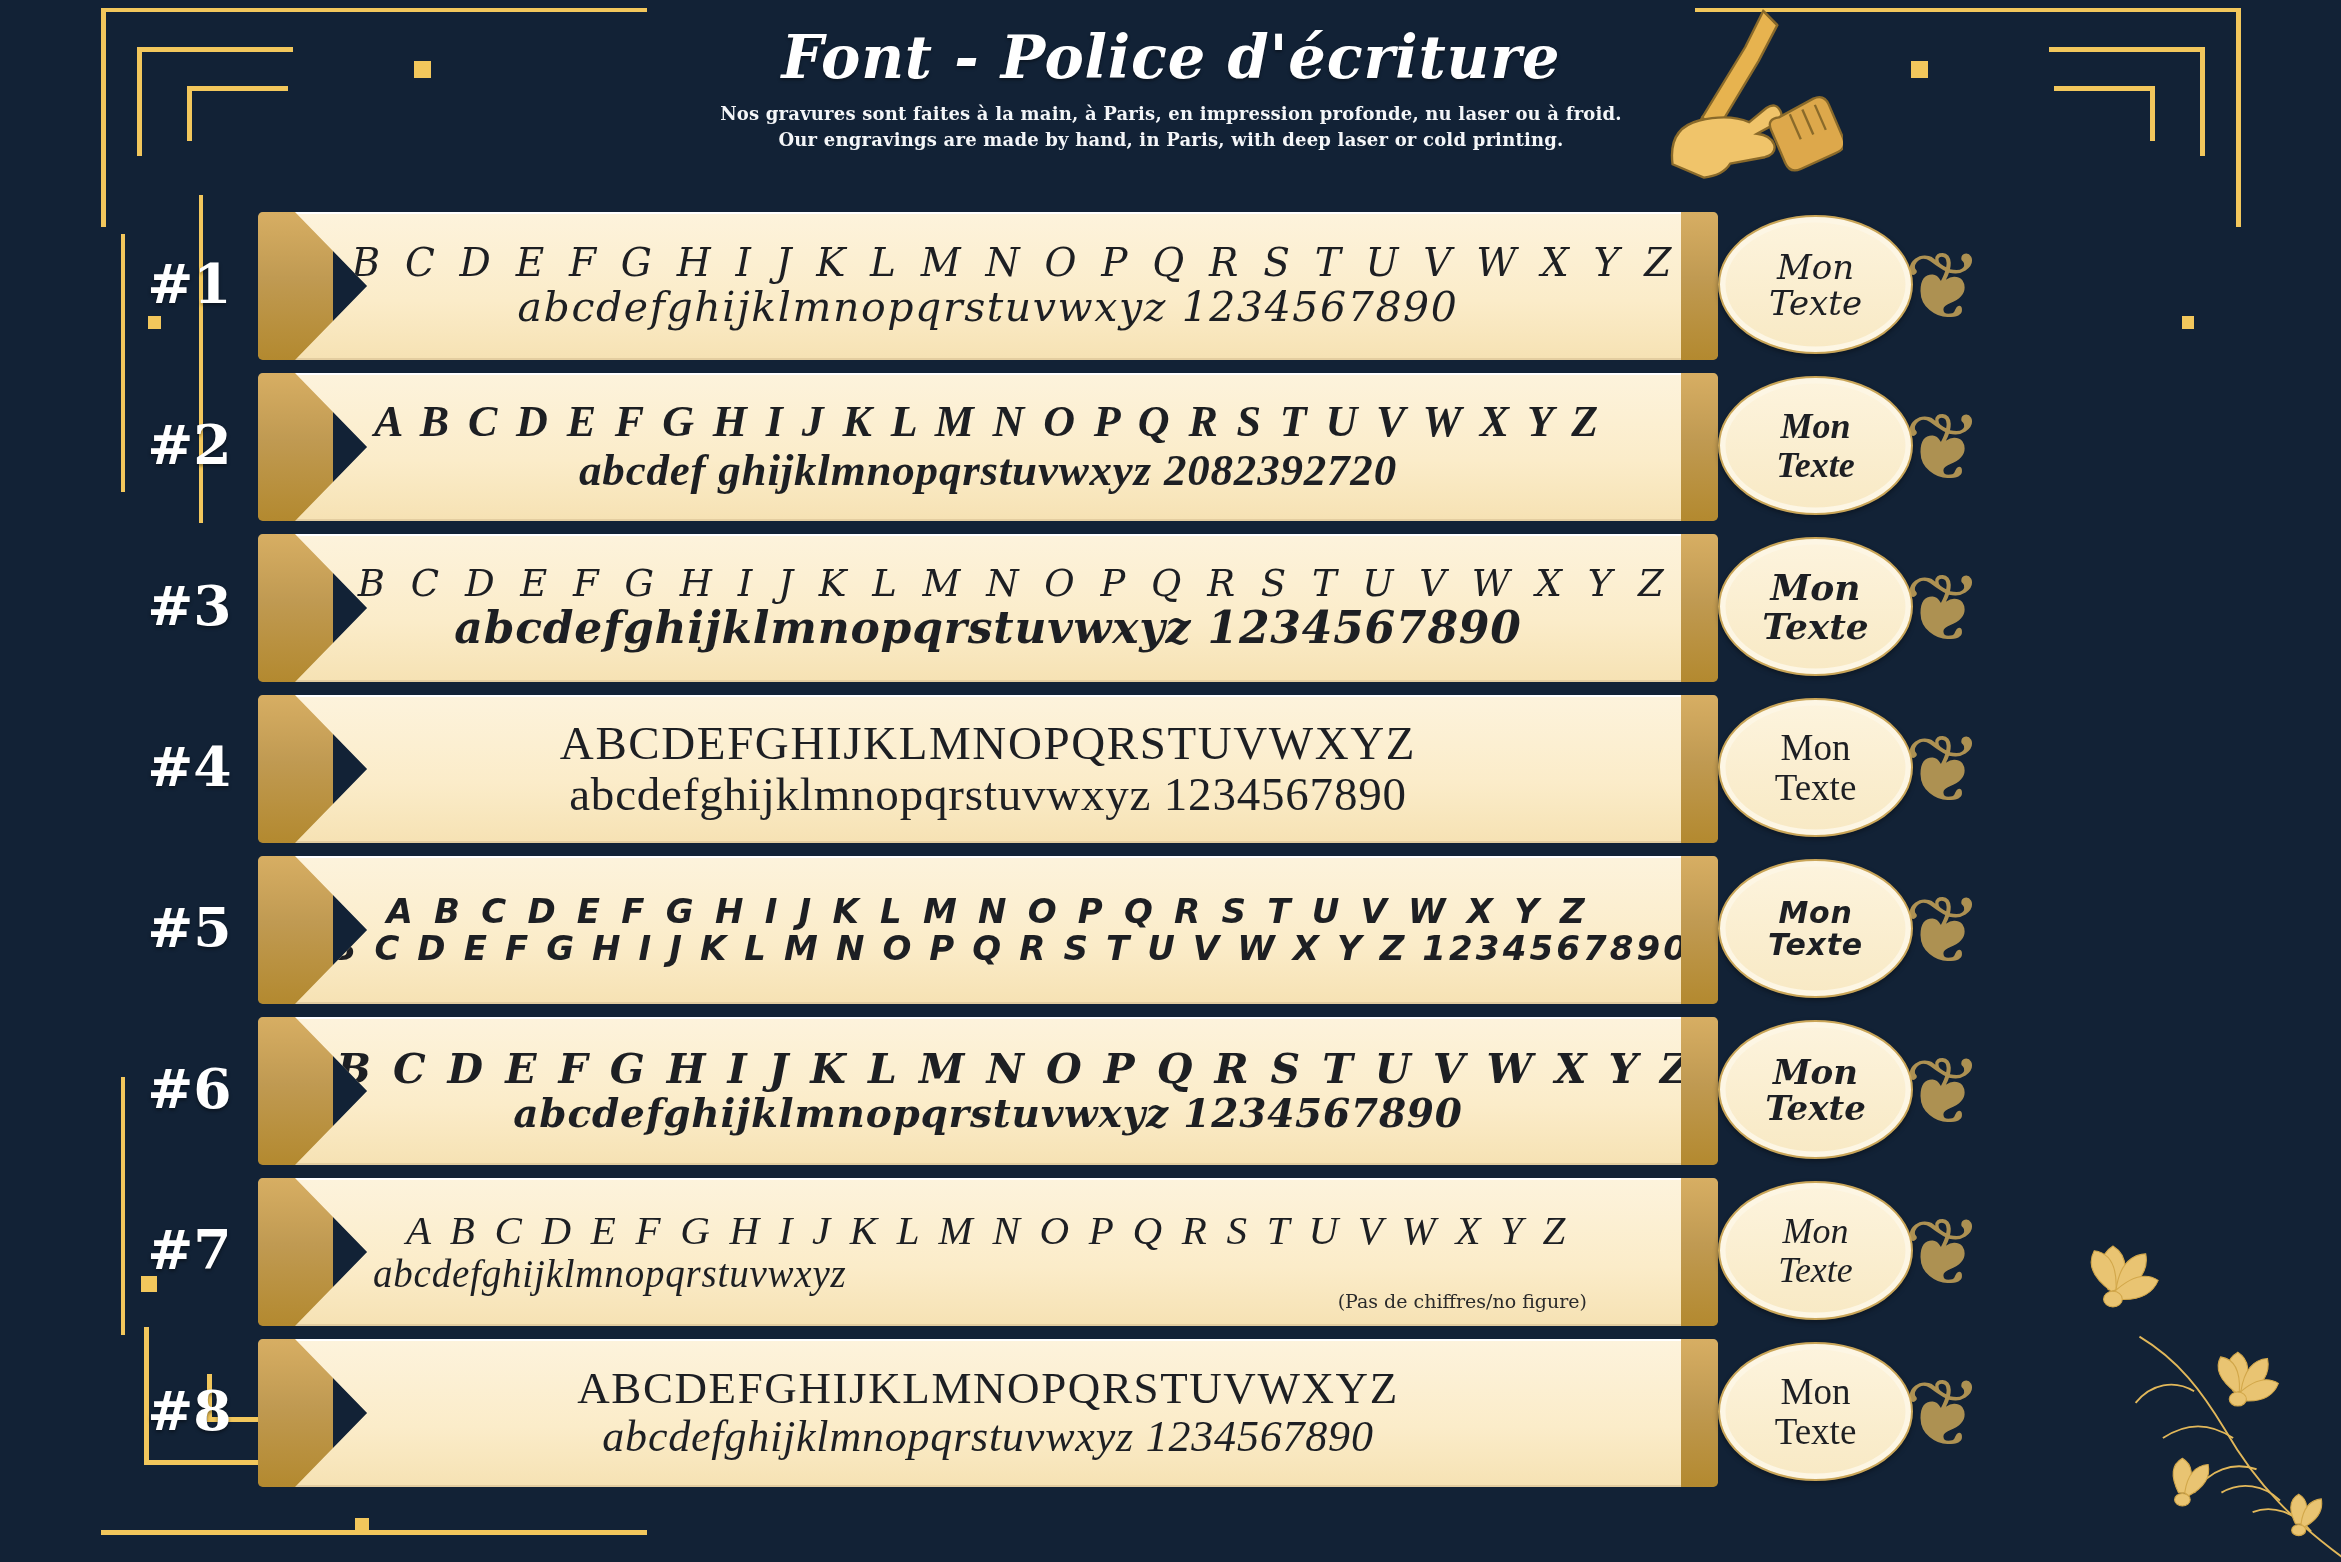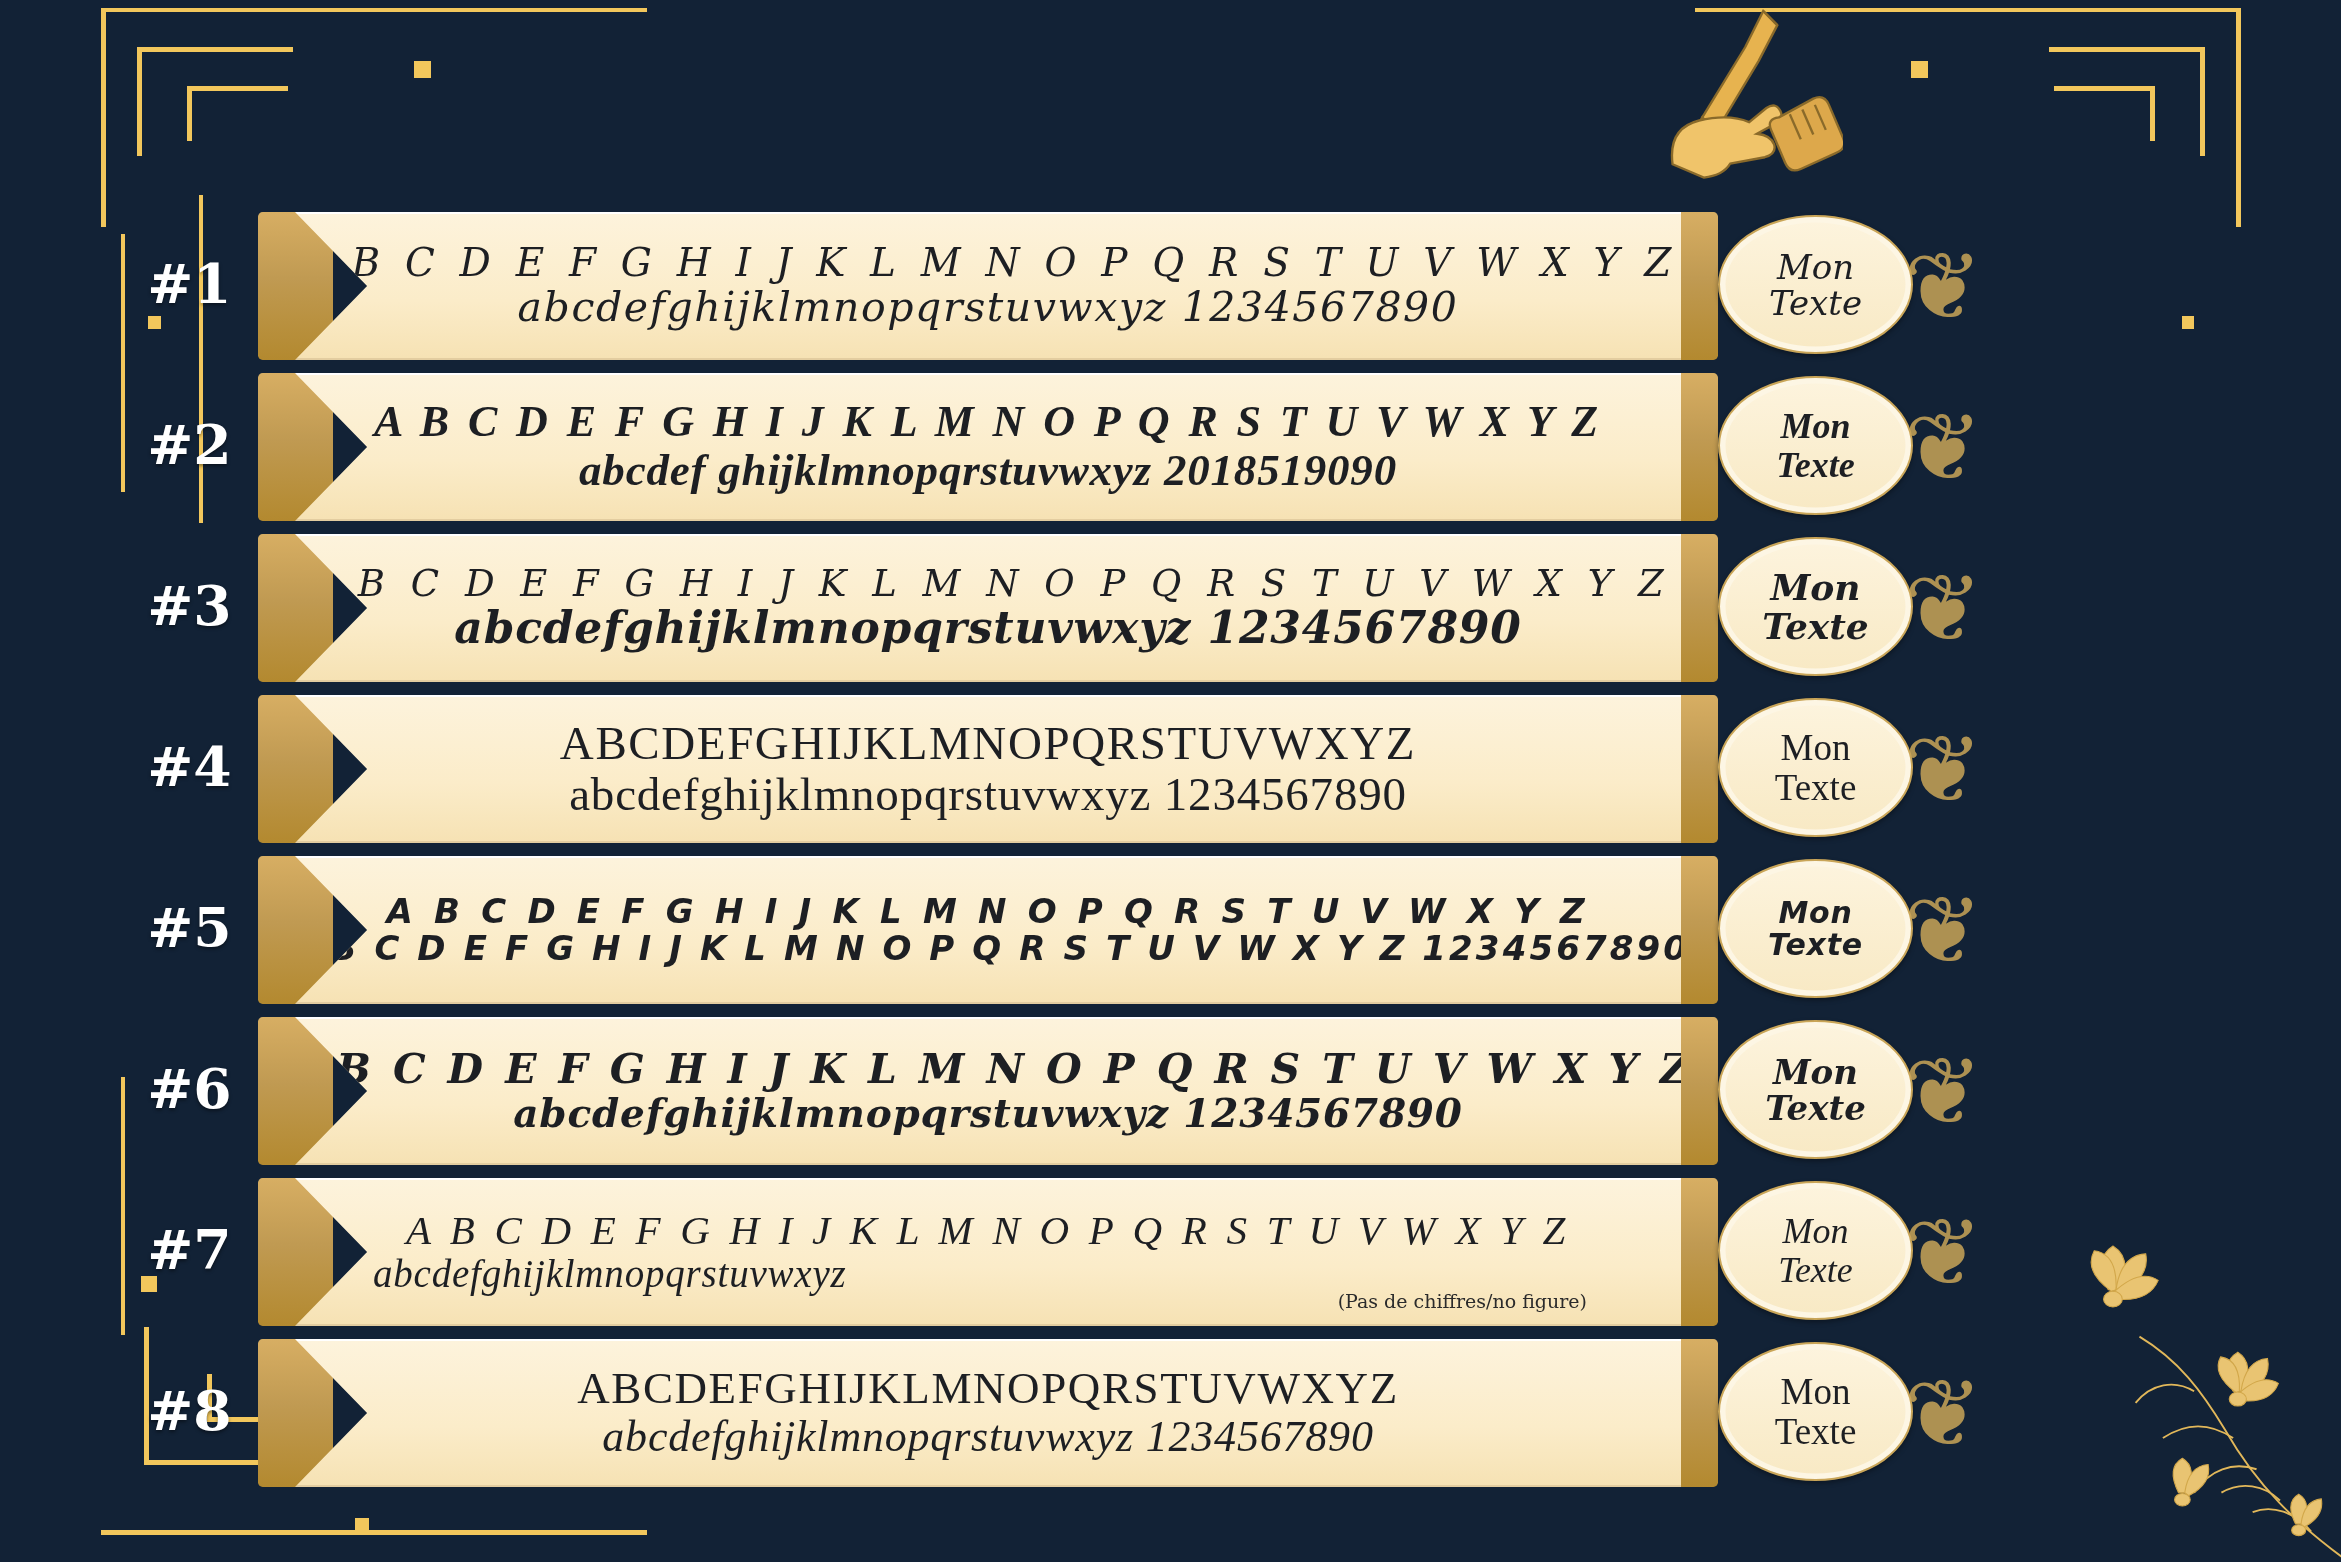--- a/index.html
+++ b/index.html
@@ -229,20 +229,25 @@
 
   <div class="deco tr-1"></div>
   <div class="deco tr-2"></div>
   <div class="deco tr-3"></div>
   <div class="deco tr-4"></div>
   <div class="deco tr-5"></div>
   <div class="deco tr-6"></div>
   <div class="deco tr-sq1"></div>
   <div class="deco tr-sq2"></div>
 
+  <div id="header">
+    <div id="title">Font - Police d'écriture</div>
+    <div class="sub">Nos gravures sont faites à la main, à Paris, en impression profonde, nu laser ou à froid.</div>
+    <div class="sub second">Our engravings are made by hand, in Paris, with deep laser or cold printing.</div>
+  </div>
 
   <svg id="hand" viewBox="0 0 330 230">
     <g stroke="#8a6a2a" stroke-width="3" fill="#e7b34f">
       <path d="M150 150 L130 185 L165 175 Z" fill="#f3cd7a"></path>
       <path d="M150 150 L205 60 L228 14 L246 32 L222 78 L168 168 Z"></path>
       <path d="M228 14 L246 32"></path>
       <path d="M112 210 q-6 -46 34 -56 q38 -9 64 2 l22 -18 q12 -8 18 4 q5 11 -8 17 l-22 12 q18 2 22 14 q3 12 -12 16 l-44 8 q-10 16 -34 18 z" fill="#f0c46a"></path>
       <path d="M248 150 l44 -24 q14 -6 20 8 l18 42 q6 14 -10 20 l-44 20 q-14 6 -20 -8 l-18 -42 q-6 -14 10 -16 z" fill="#dda84b"></path>
       <path d="M262 146 l14 32"></path>
       <path d="M278 140 l14 32"></path>
@@ -271,21 +276,21 @@
       </div>
     </div>
 
     <div class="row">
       <div class="row-num">#2</div>
       <div class="banner-wrap">
         <div class="ribbon-left"></div>
         <div class="ribbon-right"></div>
         <div class="banner f2">
           <div class="line upper">A B C D E F G H I J K L M N O P Q R S T U V W X Y Z</div>
-          <div class="line lower">abcdef ghijklmnopqrstuvwxyz  2018519090</div>
+          <div class="line lower">abcdef ghijklmnopqrstuvwxyz  2082392720</div>
         </div>
       </div>
       <div class="oval-cell">
         <div class="oval o2">
           <div class="l1">Mon</div>
           <div class="l2">Texte</div>
           <div class="flourish">❦</div>
         </div>
       </div>
     </div>

